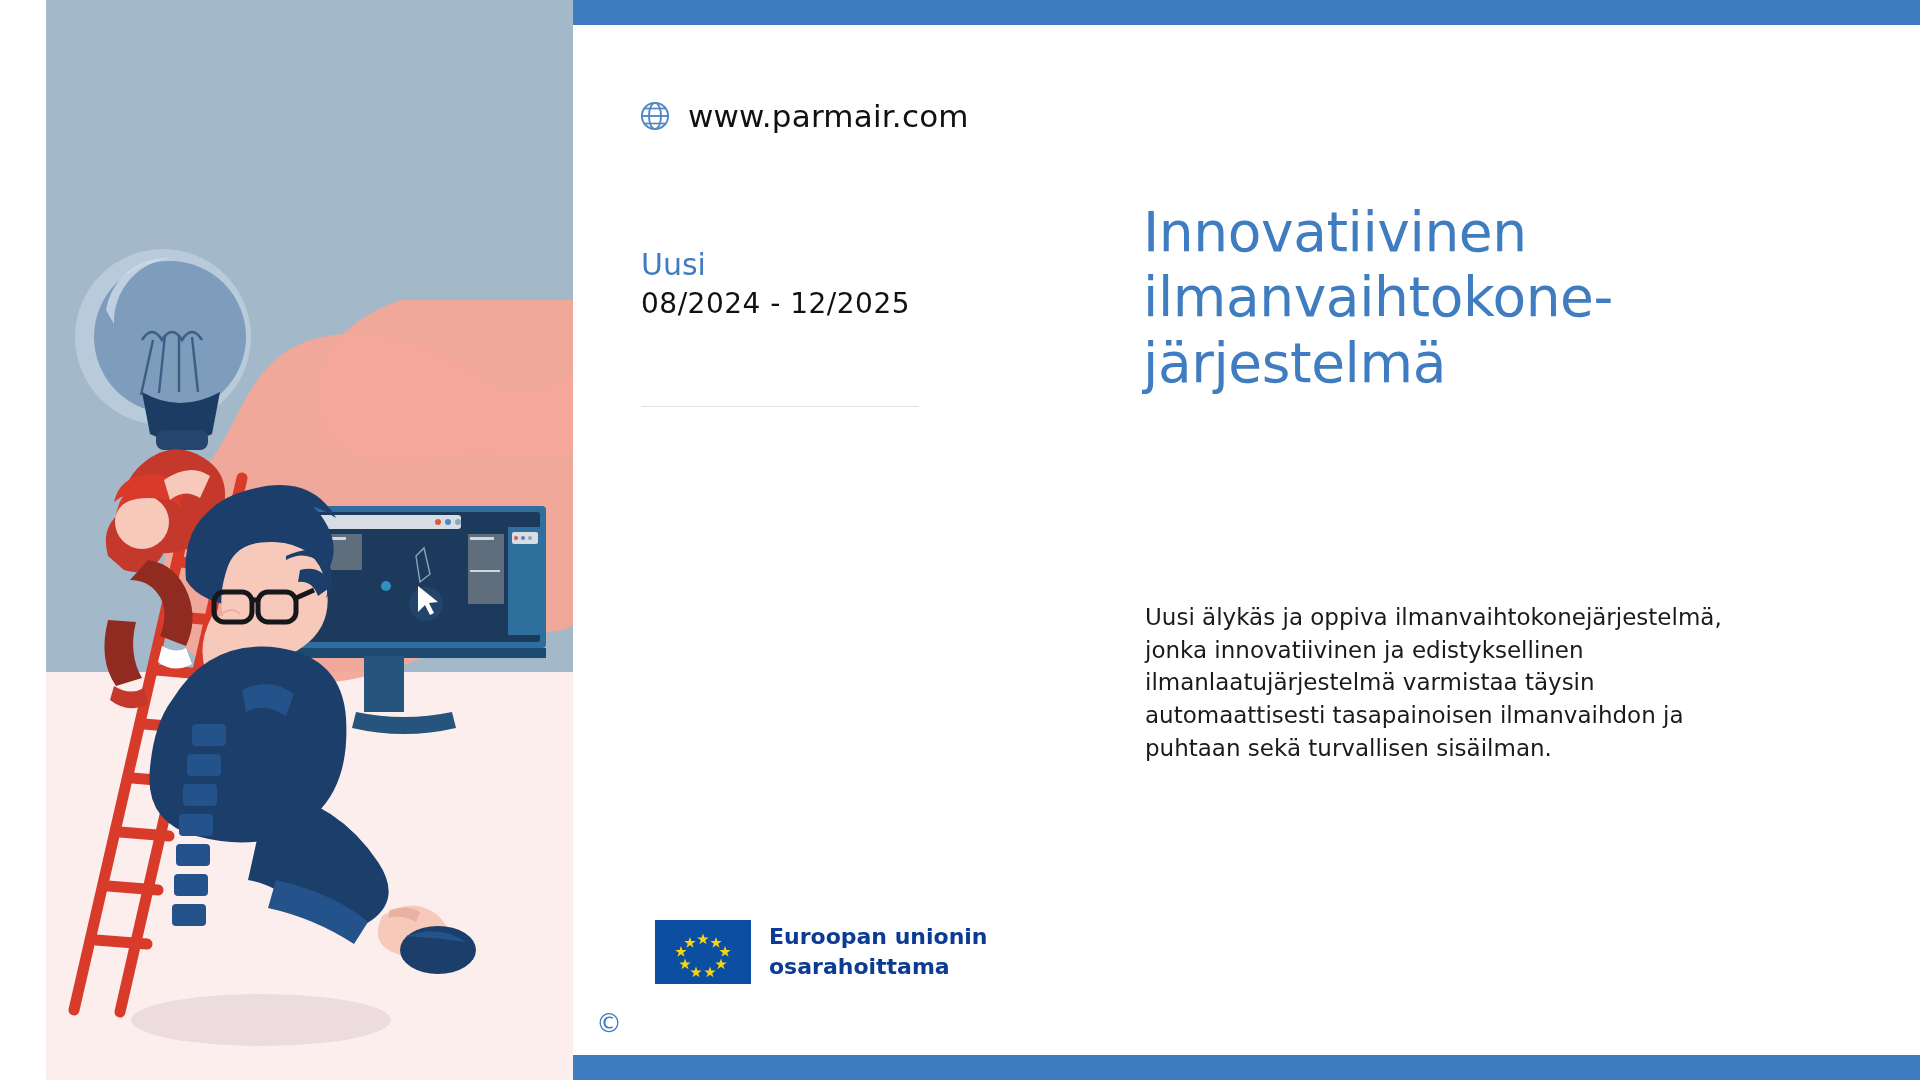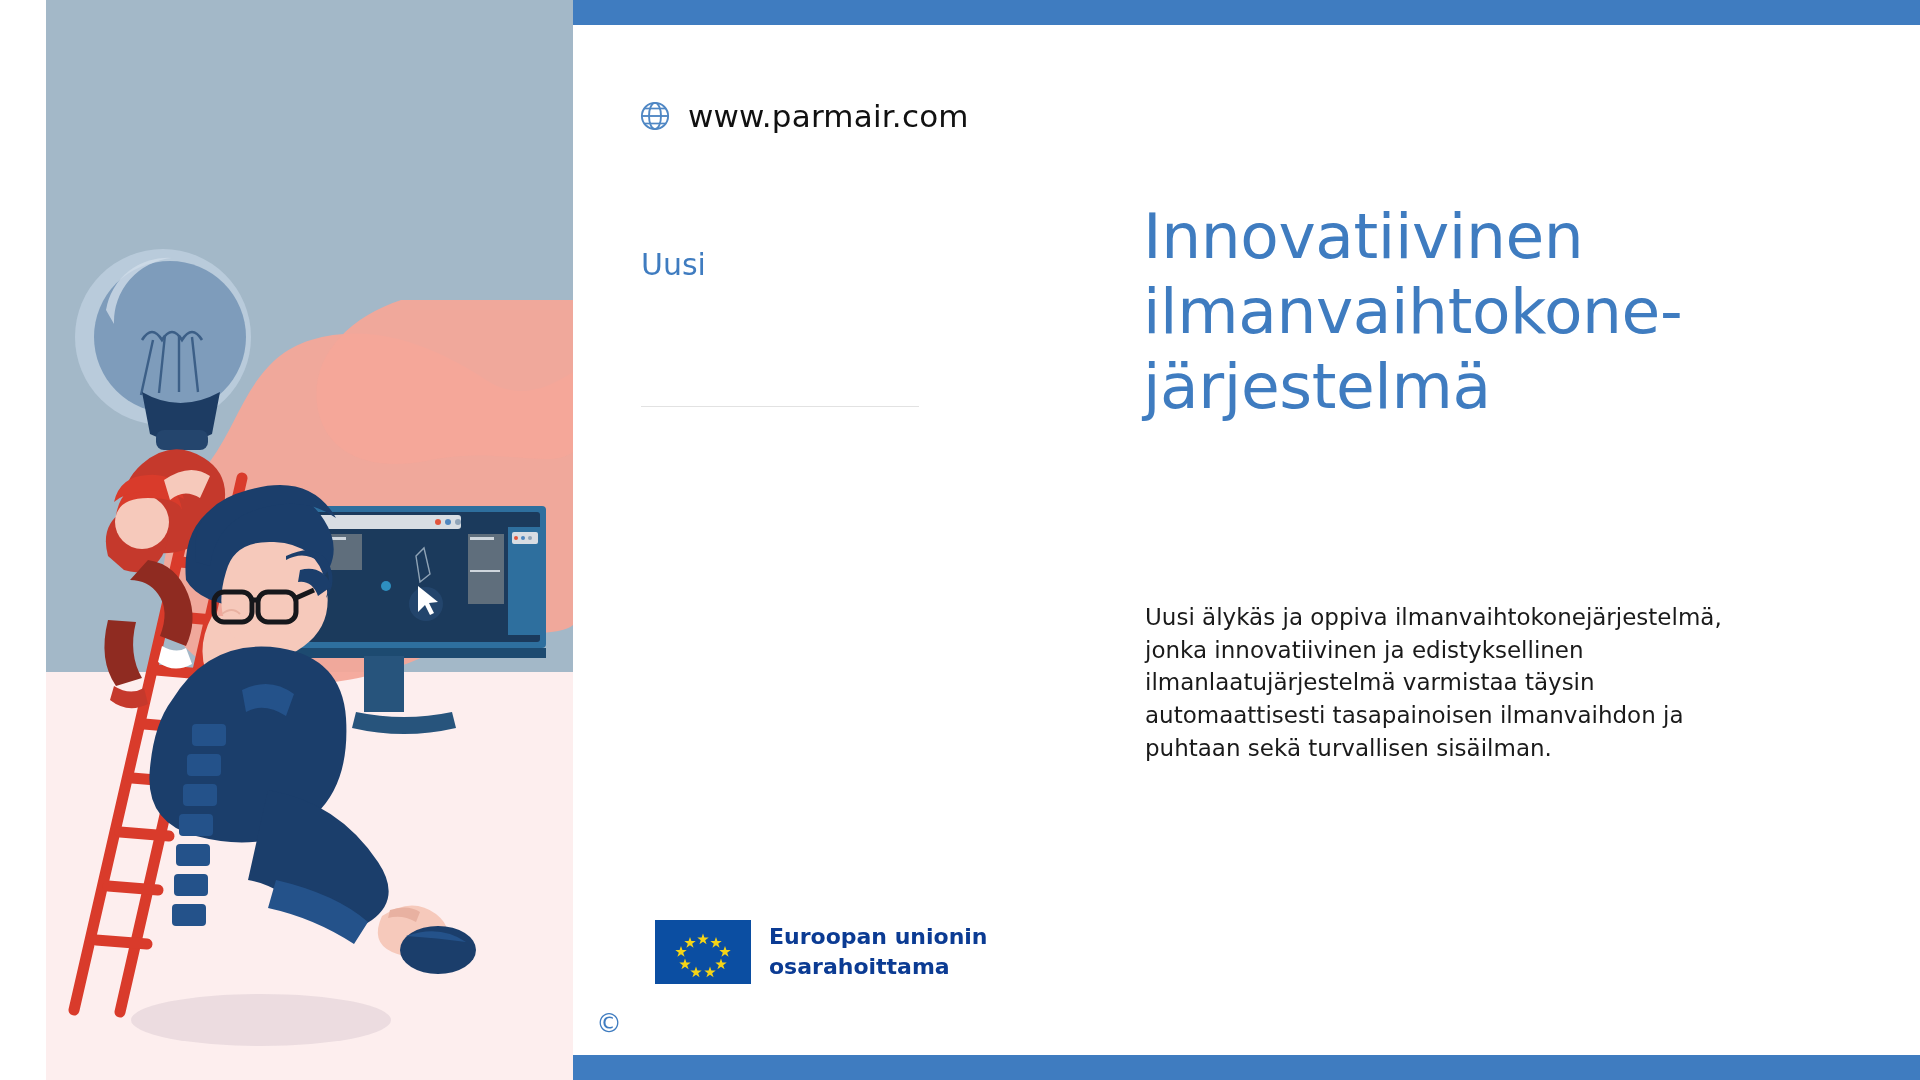--- a/index.html
+++ b/index.html
@@ -87,21 +87,21 @@
     left: 68px; top: 381px;
     width: 278px; height: 1px;
     background: #e2e2e2;
   }
 
   
   .title {
     position: absolute;
     left: 570px; top: 175px;
     width: 700px;
-    font-size: 63px;
+    font-size: 55px;
     line-height: 1.19;
     color: #3f7cc0;
     font-weight: 400;
     letter-spacing: -0.4px;
   }
 
   
   .body-text {
     position: absolute;
     left: 572px; top: 576px;
@@ -278,20 +278,21 @@
         <ellipse cx="16" cy="16" rx="6.4" ry="14" fill="none" stroke="#4f87c4" stroke-width="2"></ellipse>
         <line x1="2" y1="16" x2="30" y2="16" stroke="#4f87c4" stroke-width="2"></line>
         <line x1="4.6" y1="8" x2="27.4" y2="8" stroke="#4f87c4" stroke-width="1.8"></line>
         <line x1="4.6" y1="24" x2="27.4" y2="24" stroke="#4f87c4" stroke-width="1.8"></line>
       </svg>
       <span class="url-text">www.parmair.com</span>
     </div>
 
     <div class="kesto-block">
       <div class="kesto-label">Uusi</div>
+      <div class="kesto-value">08/2024 - 12/2025</div>
     </div>
     <div class="divider"></div>
 
     <h1 class="title">Innovatiivinen ilmanvaihtokone-järjestelmä</h1>
 
     <p class="body-text">Uusi älykäs ja oppiva ilmanvaihtokonejärjestelmä, jonka innovatiivinen ja edistyksellinen ilmanlaatujärjestelmä varmistaa täysin automaattisesti tasapainoisen ilmanvaihdon ja puhtaan sekä turvallisen sisäilman.</p>
 
     <div class="eu-row">
       <svg class="eu-flag" viewBox="0 0 96 64">
         <rect x="0" y="0" width="96" height="64" fill="#0b4ea2"></rect>

